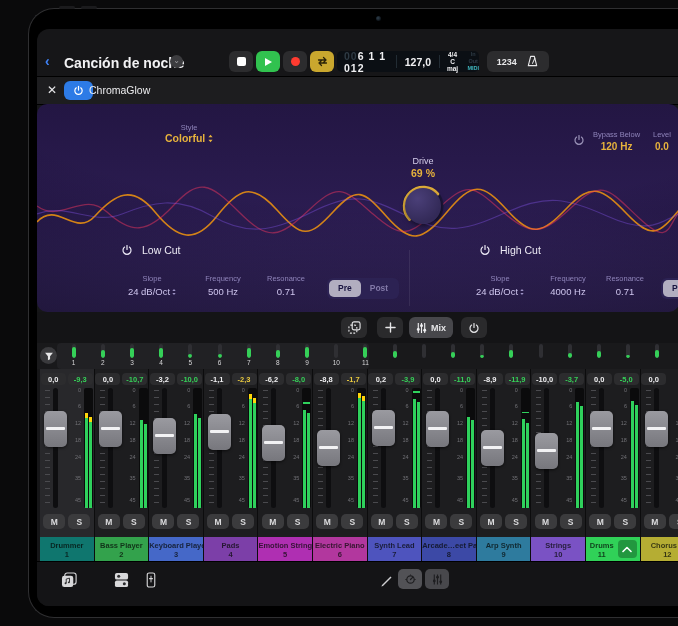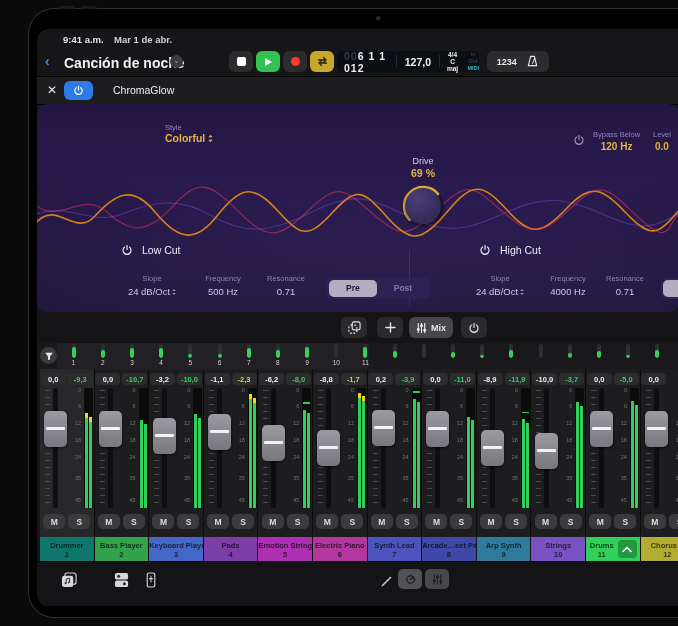--- a/index.html
+++ b/index.html
@@ -35,21 +35,21 @@
   .lcd .io{font-size:5.5px;color:#2e3a44;font-weight:bold;text-align:center;}
   .lcd .midi{font-size:5.5px;color:#3fb6bd;font-weight:bold;text-align:center;}
   .count-group{position:absolute;left:450px;top:4px;width:62px;height:21px;border-radius:6px;
     background:#2c2c2e;display:flex;align-items:center;justify-content:space-evenly;color:#e8e8ea;}
   .count-group .cnt{font-size:9px;font-weight:bold;}
   
   .plug-head{position:absolute;left:0;top:48px;width:100%;height:27px;background:#1d1d1f;border-bottom:1px solid #000;}
   .plug-close{position:absolute;left:8px;top:6px;width:14px;height:14px;color:#e8e8ea;font-size:12px;line-height:14px;text-align:center;}
   .plug-power{position:absolute;left:27px;top:4px;width:29px;height:19px;border-radius:6px;background:#2d7bE6;
     display:flex;align-items:center;justify-content:center;}
-  .plug-title{position:absolute;left:76px;top:7px;color:#ececee;font-size:10.5px;}
+  .plug-title{position:absolute;left:52px;top:7px;color:#ececee;font-size:10.5px;}
   
   .panel{position:absolute;left:0;top:75px;width:642px;height:208px;border-radius:10px;
     background:radial-gradient(130% 110% at 55% 0%,rgba(0,0,0,0) 45%,rgba(5,2,14,.5) 100%),
                linear-gradient(180deg,#231643 0%,#2b1c51 52%,#3e2d6d 100%);overflow:hidden;}
   .p-label{font-size:7.5px;color:#8f84ba;}
   .p-gold{color:#e6b23c;font-weight:bold;font-size:10.5px;display:flex;align-items:center;gap:3px;}
   .model-box{position:absolute;left:18px;top:14px;width:96px;height:36px;border-radius:8px;
     background:rgba(8,4,24,.5);padding:5px 0 0 11px;box-sizing:border-box;}
   .style-box{position:absolute;left:128px;top:19px;}
   .byp-power{position:absolute;left:536px;top:30px;opacity:.8;}
@@ -62,21 +62,21 @@
   .drive .dv{font-size:10.5px;color:#e6b23c;font-weight:bold;margin-top:1px;}
   .knob{position:relative;width:46px;height:46px;margin:4px auto 0;}
   .knob .body{position:absolute;left:5px;top:5px;width:36px;height:36px;border-radius:50%;
     background:radial-gradient(circle at 35% 30%,#4a3f78,#332a58 70%);box-shadow:0 2px 5px rgba(0,0,0,.5);}
   .cut{position:absolute;top:140px;height:68px;}
   .cut-head{display:flex;align-items:center;gap:9px;color:#eceaf4;font-size:10.5px;}
   .cut-params{position:absolute;top:30px;display:flex;align-items:flex-start;}
   .param{text-align:center;}
   .param .pv{font-size:9.5px;color:#cfc6ee;margin-top:3px;display:flex;align-items:center;justify-content:center;gap:2px;}
   .prepost{display:flex;background:#2c2253;border-radius:6px;padding:2px;height:17px;box-sizing:content-box;}
-  .prepost span{font-size:8.5px;padding:3px 17px;border-radius:5px;color:#8279a8;font-weight:bold;}
+  .prepost span{font-size:8.5px;padding:3px 9px;border-radius:5px;color:#8279a8;font-weight:bold;}
   .prepost .on{background:#b2aec0;color:#191440;}
   .vdiv{position:absolute;left:372px;top:146px;width:1px;height:56px;background:rgba(255,255,255,.08);}
   
   .mix-toolbar{position:absolute;left:0;top:283px;width:100%;height:31px;background:#141416;border-bottom:1px solid #000;}
   .mtb{position:absolute;top:5px;height:21px;border-radius:6px;background:#2a2a2c;display:flex;
     align-items:center;justify-content:center;gap:4px;color:#e6e6e8;}
   .mtb.sel{background:#47474b;}
   .mtb .lbl{font-size:9px;font-weight:bold;}
   
   .navrow{position:absolute;left:0;top:314px;width:100%;height:26px;background:#19191b;}
@@ -130,24 +130,20 @@
 <body>
 
 <div class="page">
   <div class="device">
     <div class="edge-btn" style="left:30px;width:16px;"></div>
     <div class="edge-btn" style="left:52px;width:16px;"></div>
     <div class="cam"></div>
 
     <div class="screen">
 
-      <div class="statusbar">
-        <span class="t">9:41 a.m.</span>
-        <span class="d">Mar 1 de abr.</span>
-      </div>
 
       <div class="transport">
         <span class="back">‹</span>
         <span class="song">Canción de noche</span>
         <span class="song-badge">⌄</span>
 
         <div class="tbtn" style="left:192px;">
           <div style="width:9px;height:9px;background:#fff;border-radius:2px;"></div>
         </div>
         <div class="tbtn" style="left:219px;background:#31c24f;">
@@ -201,21 +197,21 @@
 
       <div class="panel">
         <svg class="waves" viewBox="0 0 642 95" preserveAspectRatio="none">
           <path d="M0,60 C20,38 38,76 58,54 S95,22 118,50 S158,82 180,54 S215,20 240,48 S272,76 296,50 S326,28 350,55 S385,80 410,50 S445,20 470,48 S505,72 530,46 S565,26 590,52 S622,72 642,48" fill="none" stroke="#ff9d0a" stroke-width="1.6" opacity="0.8"></path>
           <path d="M0,44 C24,62 46,28 70,50 S110,72 136,44 S172,20 202,50 S242,76 272,48 S306,26 336,52 S372,74 402,46 S436,24 466,50 S506,72 536,44 S572,28 602,56 S630,66 642,50" fill="none" stroke="#ff375f" stroke-width="1.3" opacity="0.45"></path>
           <path d="M0,52 C30,40 55,64 85,52 S140,34 175,54 S235,70 275,50 S330,34 370,54 S430,68 470,50 S530,36 570,54 S620,62 642,52" fill="none" stroke="#8e5cff" stroke-width="1.2" opacity="0.35"></path>
         </svg>
 
 
         <div class="style-box">
-          <div class="p-label" style="">Style</div>
+          <div class="p-label" style="text-align:center;">Style</div>
           <div class="p-gold">
               <span>Colorful</span>
             <svg width="5" height="9" viewBox="0 0 6 10" style="color:#e6b23c;">
               <path d="M3,0.5 L5.5,3.5 L0.5,3.5 Z M3,9.5 L5.5,6.5 L0.5,6.5 Z" fill="currentColor"></path>
               </svg>
           </div>
         </div>
 
         <div class="byp-power">
           <svg width="12" height="12" viewBox="0 0 24 24">

